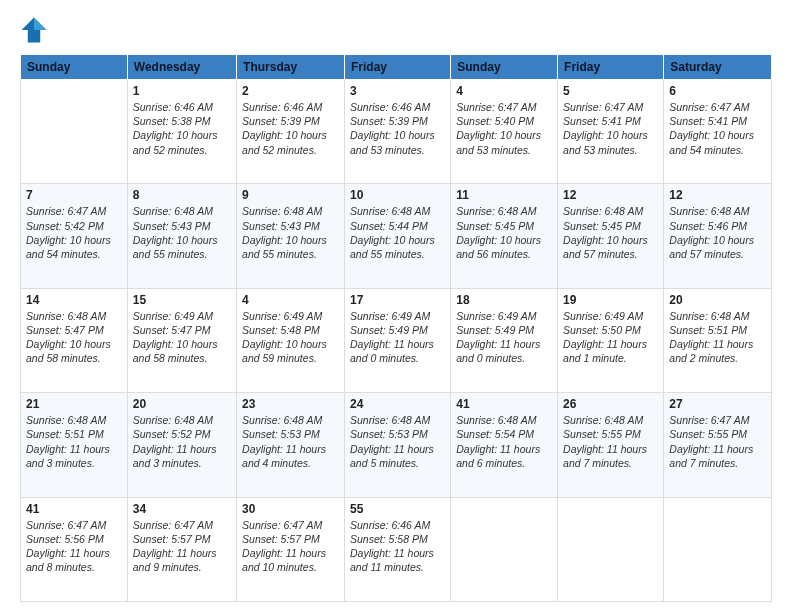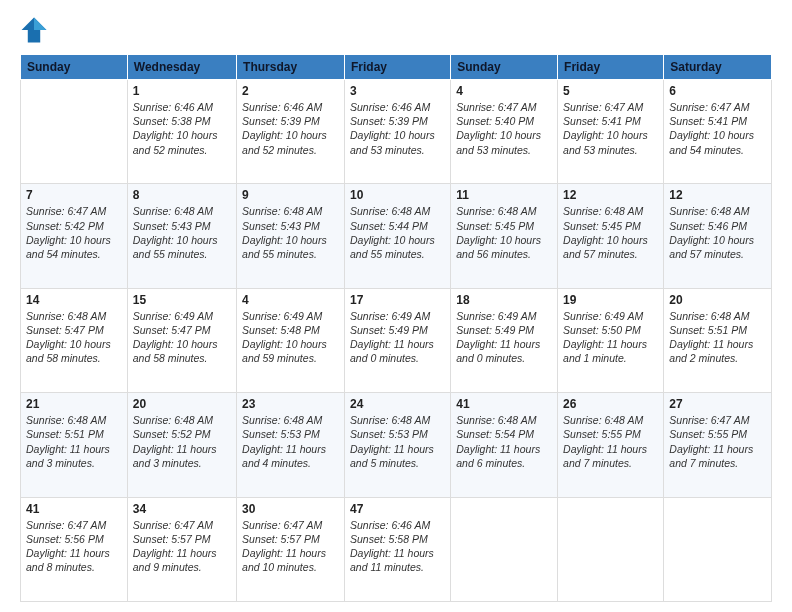--- a/index.html
+++ b/index.html
@@ -340,21 +340,21 @@
 and 9 minutes.</div>
           </td>
           <td>
             <div class="day-num">30</div>
             <div class="day-info" style="white-space: pre-line;">Sunrise: 6:47 AM
 Sunset: 5:57 PM
 Daylight: 11 hours
 and 10 minutes.</div>
           </td>
           <td>
-            <div class="day-num">47</div>
+            <div class="day-num">55</div>
             <div class="day-info" style="white-space: pre-line;">Sunrise: 6:46 AM
 Sunset: 5:58 PM
 Daylight: 11 hours
 and 11 minutes.</div>
           </td>
           <td class="empty-cell"></td>
           <td class="empty-cell"></td>
           <td class="empty-cell"></td>
         </tr>
       </tbody>

